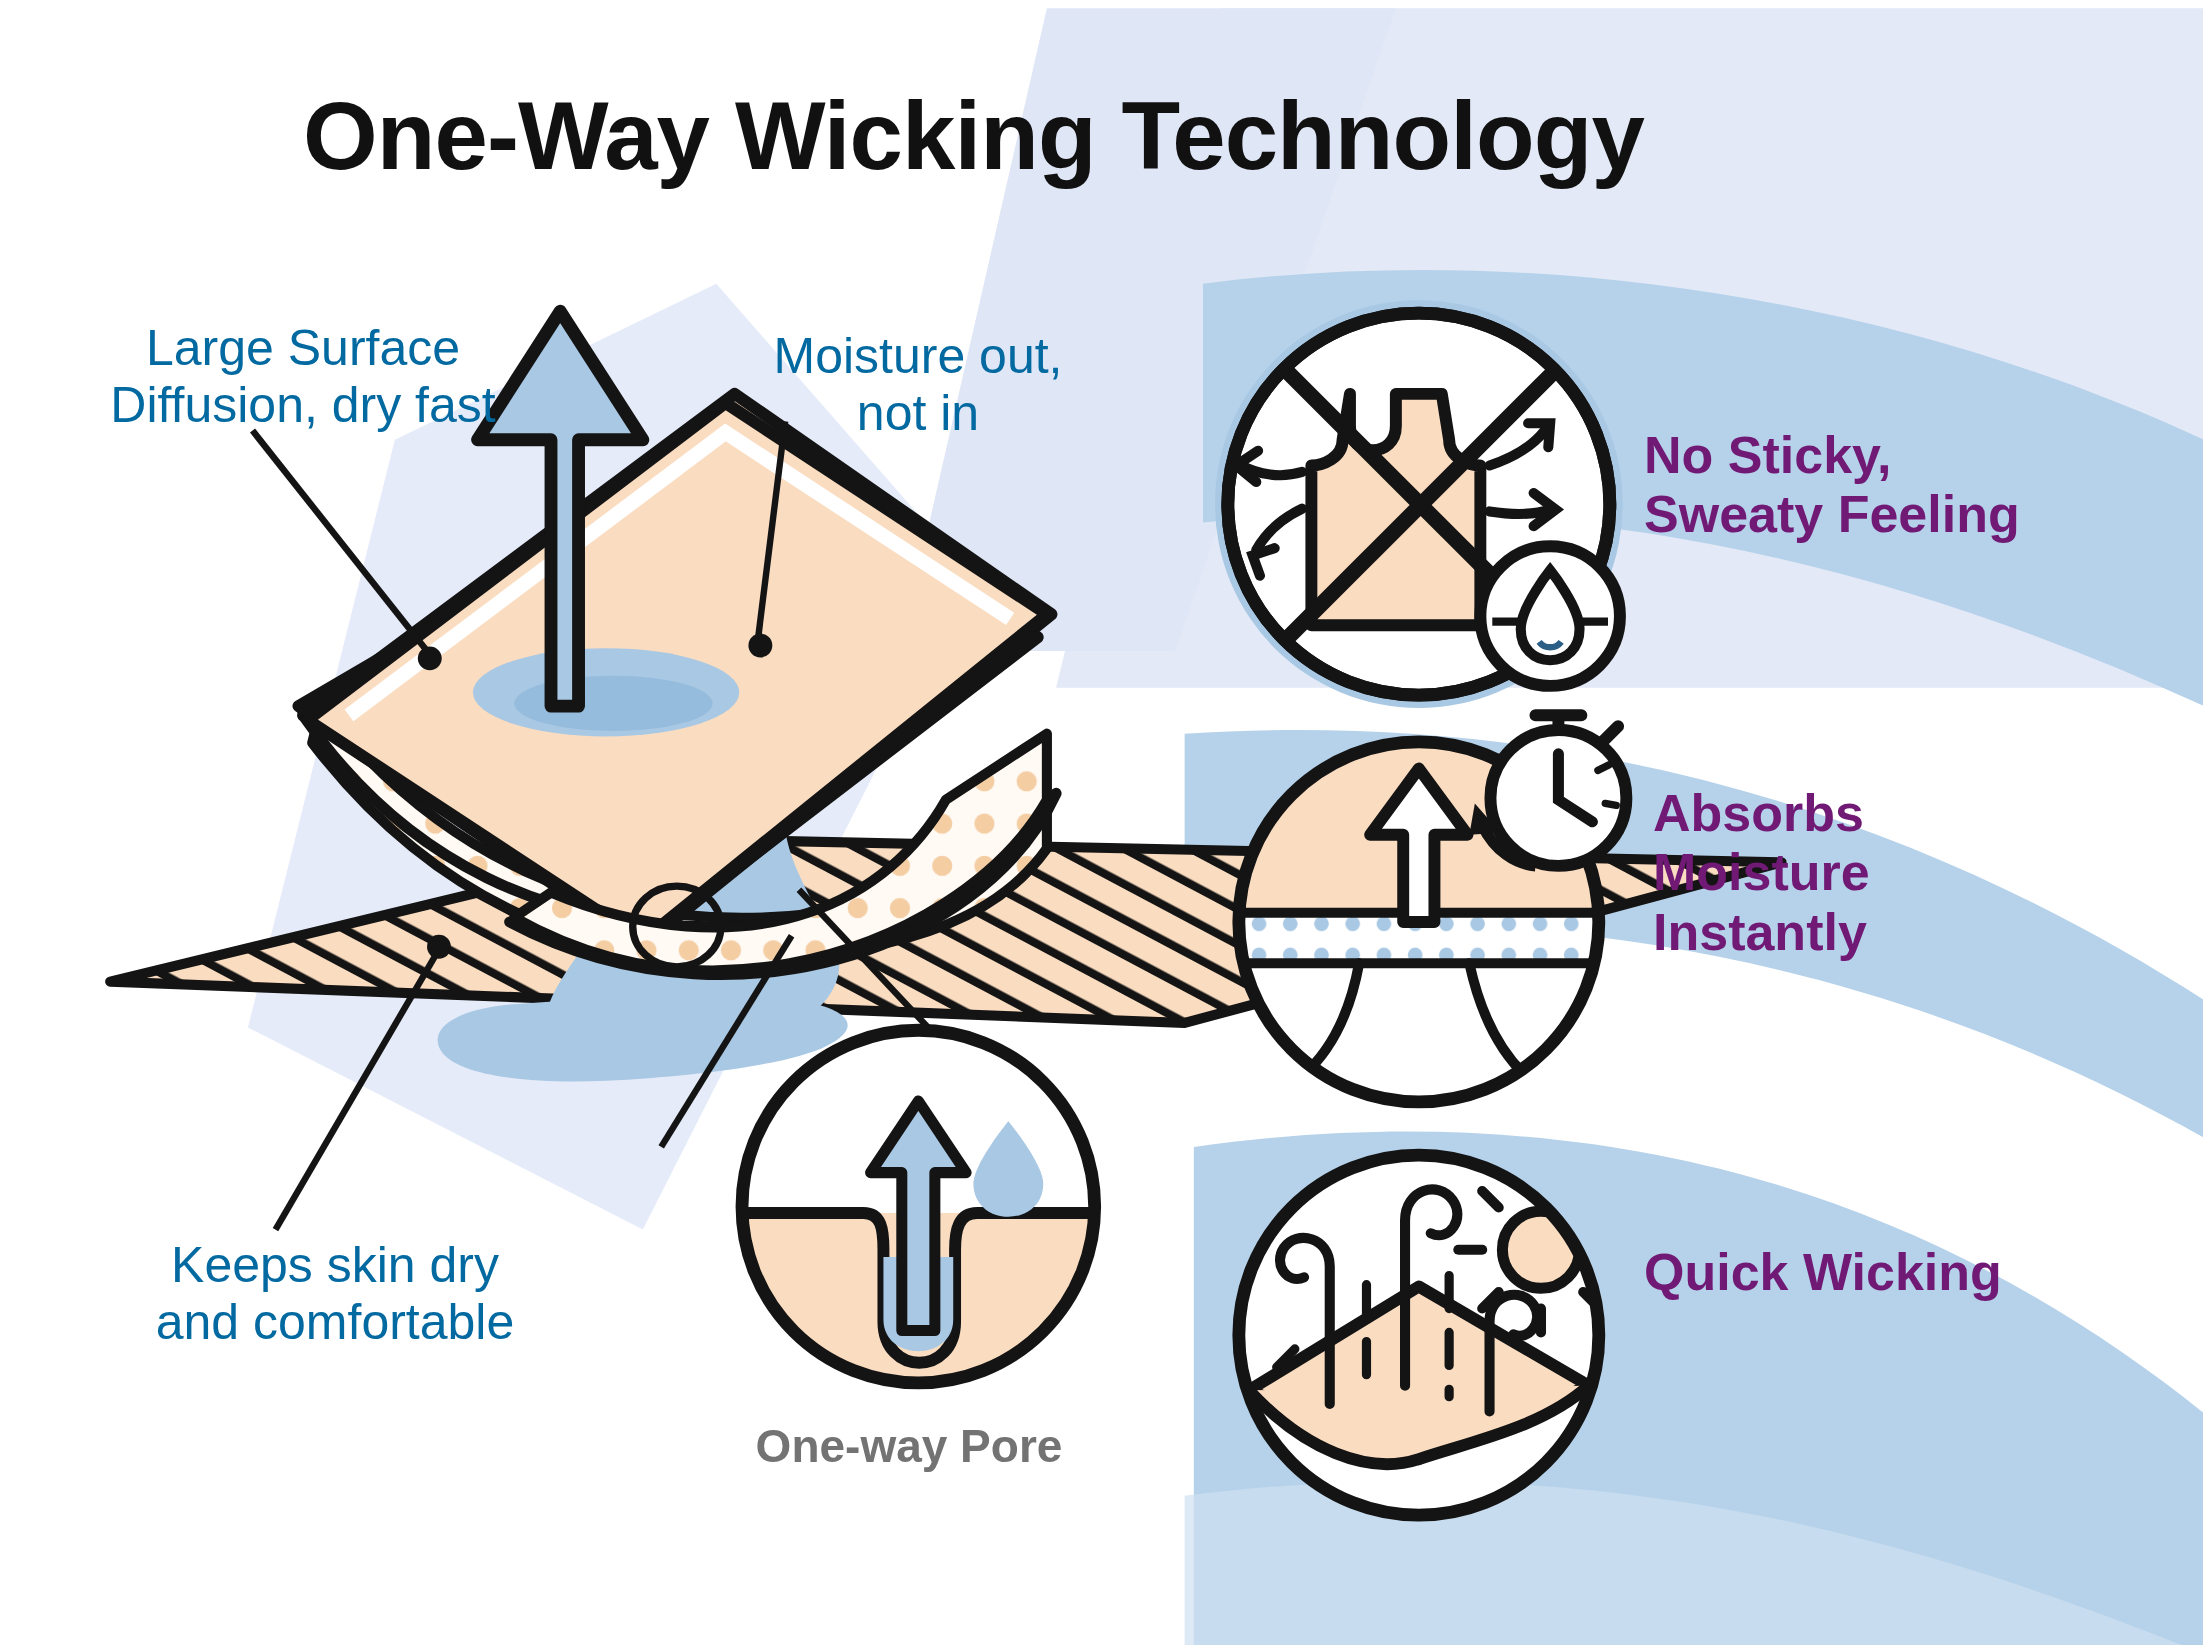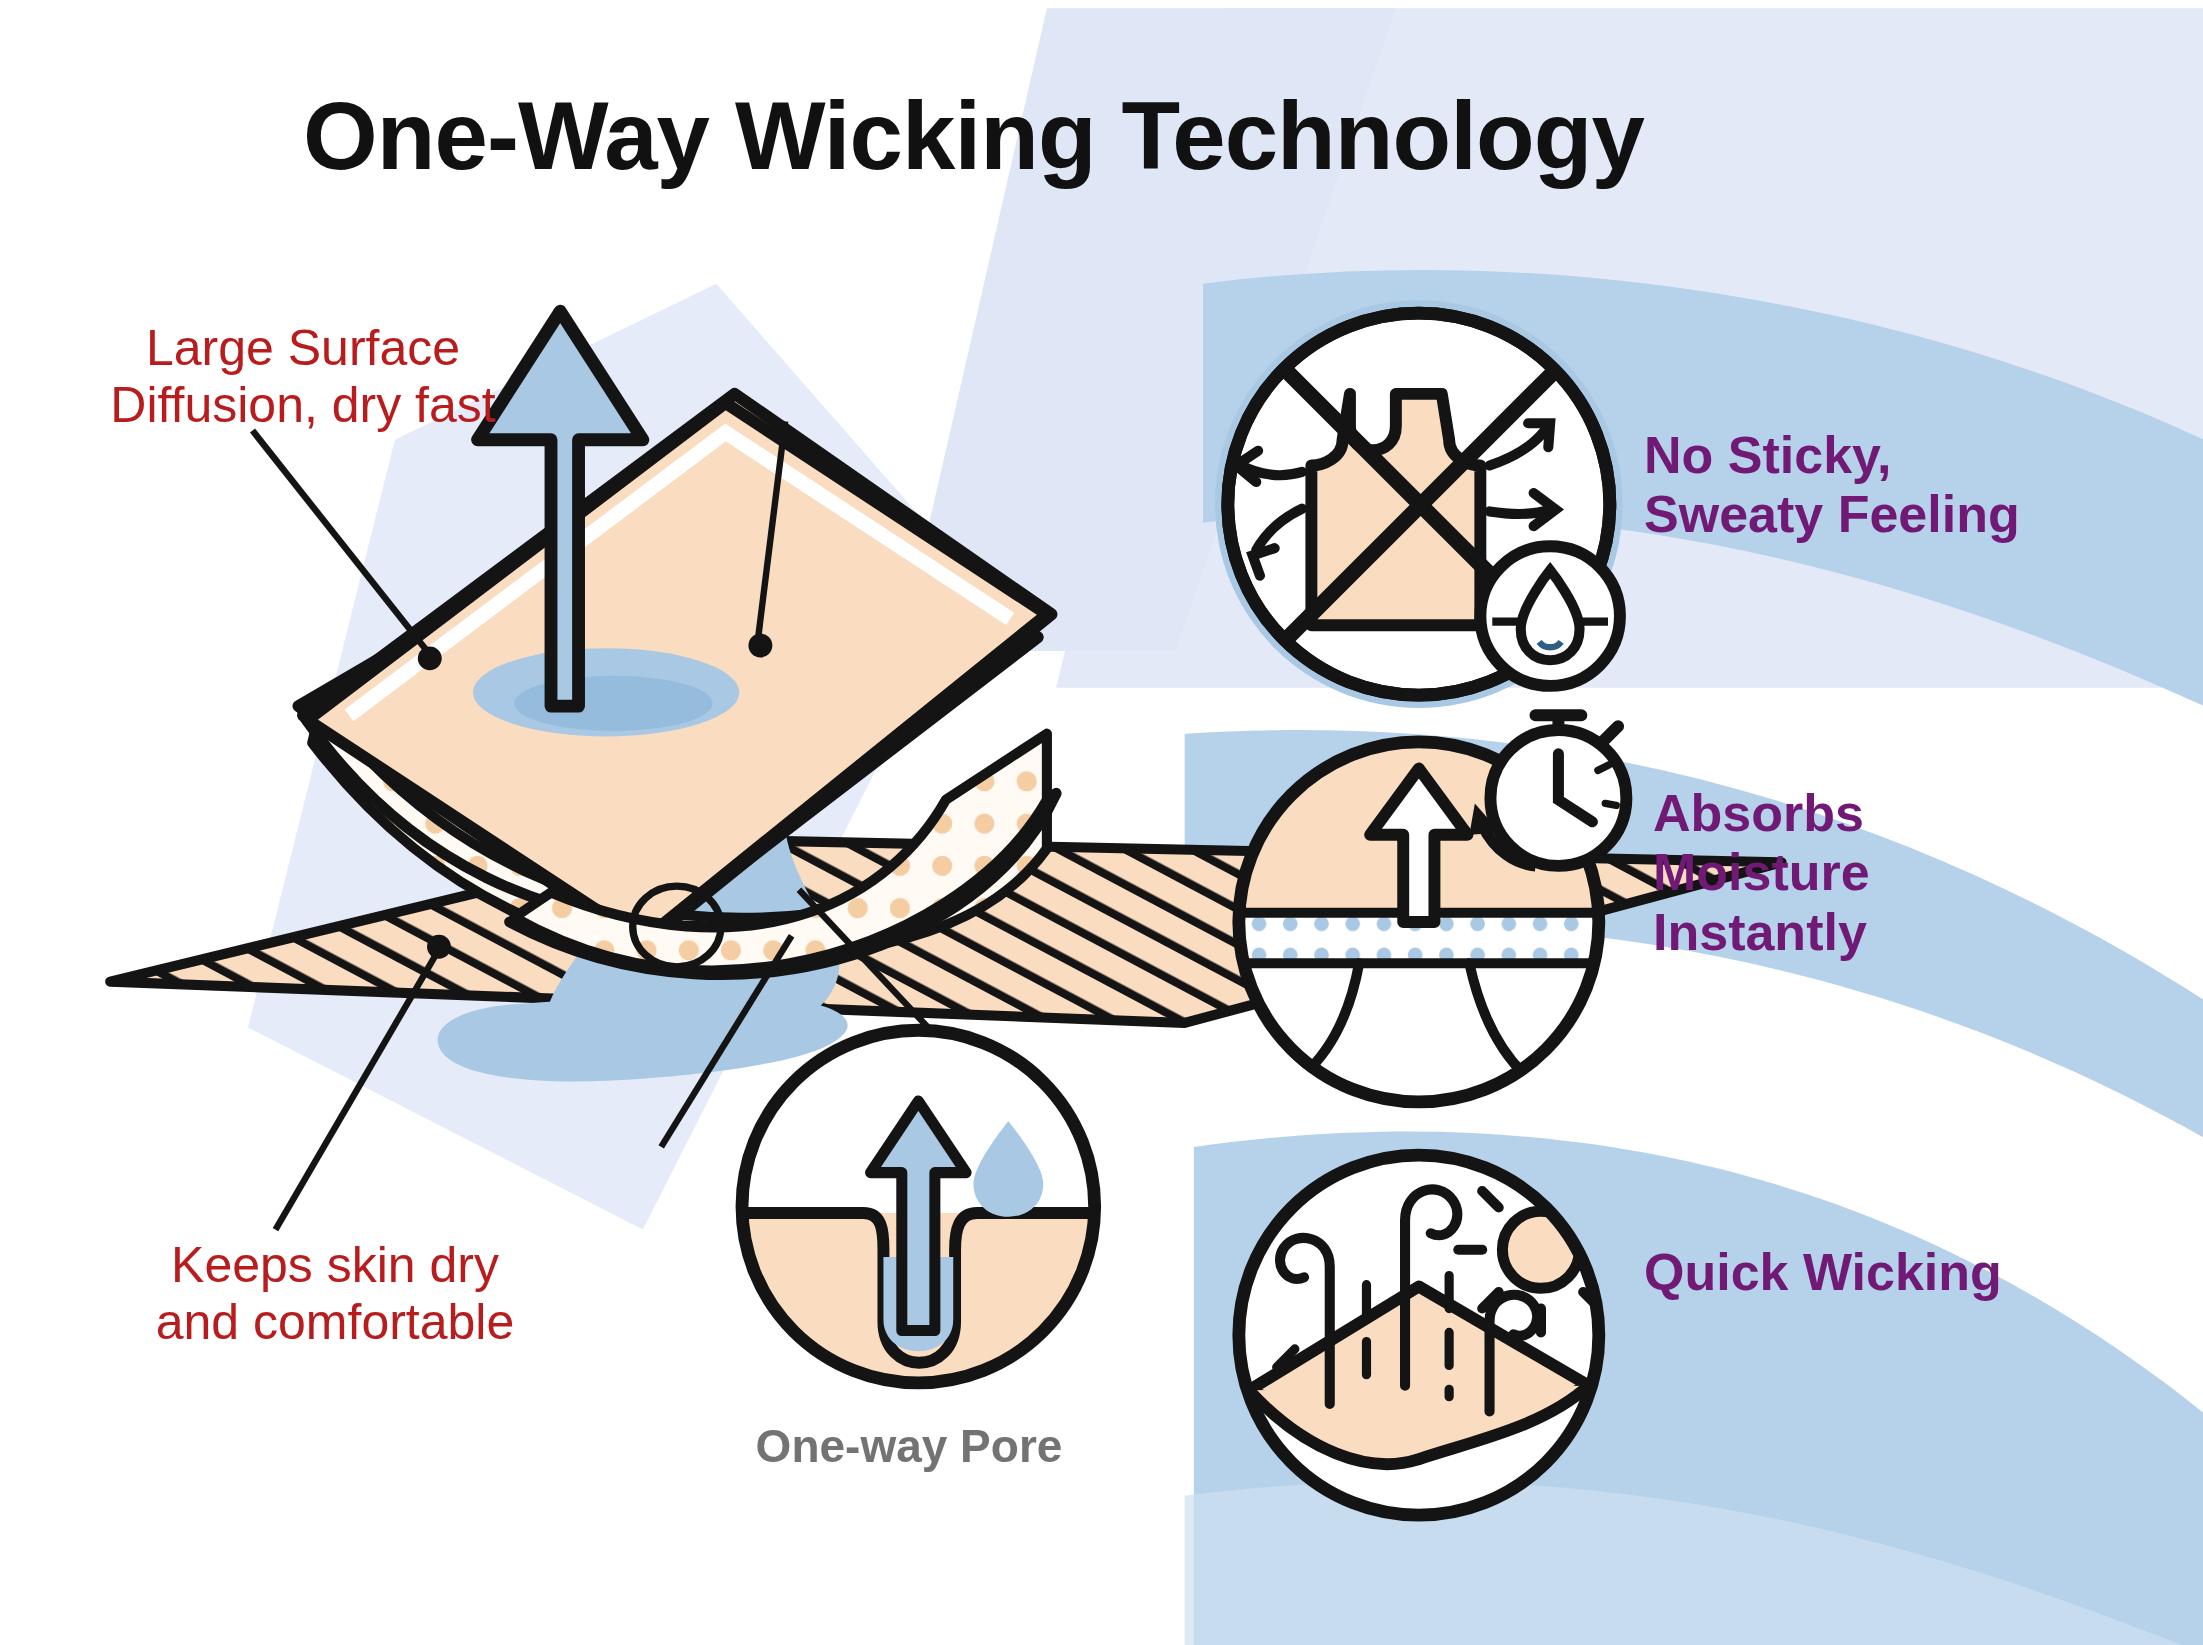--- a/index.html
+++ b/index.html
@@ -24,21 +24,21 @@
     letter-spacing:-0.9px;
     white-space:nowrap;
   }
   
   #page-title{ width:1947px; }
 
   .callout{
     font-size:50px;
     line-height:1.14;
     font-weight:400;
-    color:#b91c1c;
+    color:#0369a1;
   }
   #label-diffusion{left:64px;top:312px;width:478px;text-align:center;}
   #label-moisture{left:725px;top:320px;width:386px;text-align:center;}
   #label-skin-dry{left:96px;top:1229px;width:478px;text-align:center;}
 
   #caption-pore{
     left:698px;top:1411px;width:422px;text-align:center;
     font-size:46px;font-weight:bold;color:#737373;
   }
 
@@ -279,20 +279,21 @@
         </g>
       </g>
       <circle cx="1545" cy="1445" r="196" fill="none" stroke="#141414" stroke-width="14"></circle>
     </g>
   </svg>
 
   <div class="txt" id="page-title">One-Way Wicking Technology</div>
 
   <div class="txt callout" id="label-diffusion">Large Surface<br>Diffusion, dry fast</div>
 
+  <div class="txt callout" id="label-moisture">Moisture out,<br>not in</div>
 
   <div class="txt callout" id="label-skin-dry">Keeps skin dry<br>and comfortable</div>
 
   <div class="txt" id="caption-pore">One-way Pore</div>
 
   <div class="feature-label" id="feat-0">No Sticky,<br>Sweaty Feeling</div>
 
   <div class="feature-label" id="feat-1">Absorbs<br>Moisture<br>Instantly</div>
 
   <div class="feature-label" id="feat-2">Quick Wicking</div>

